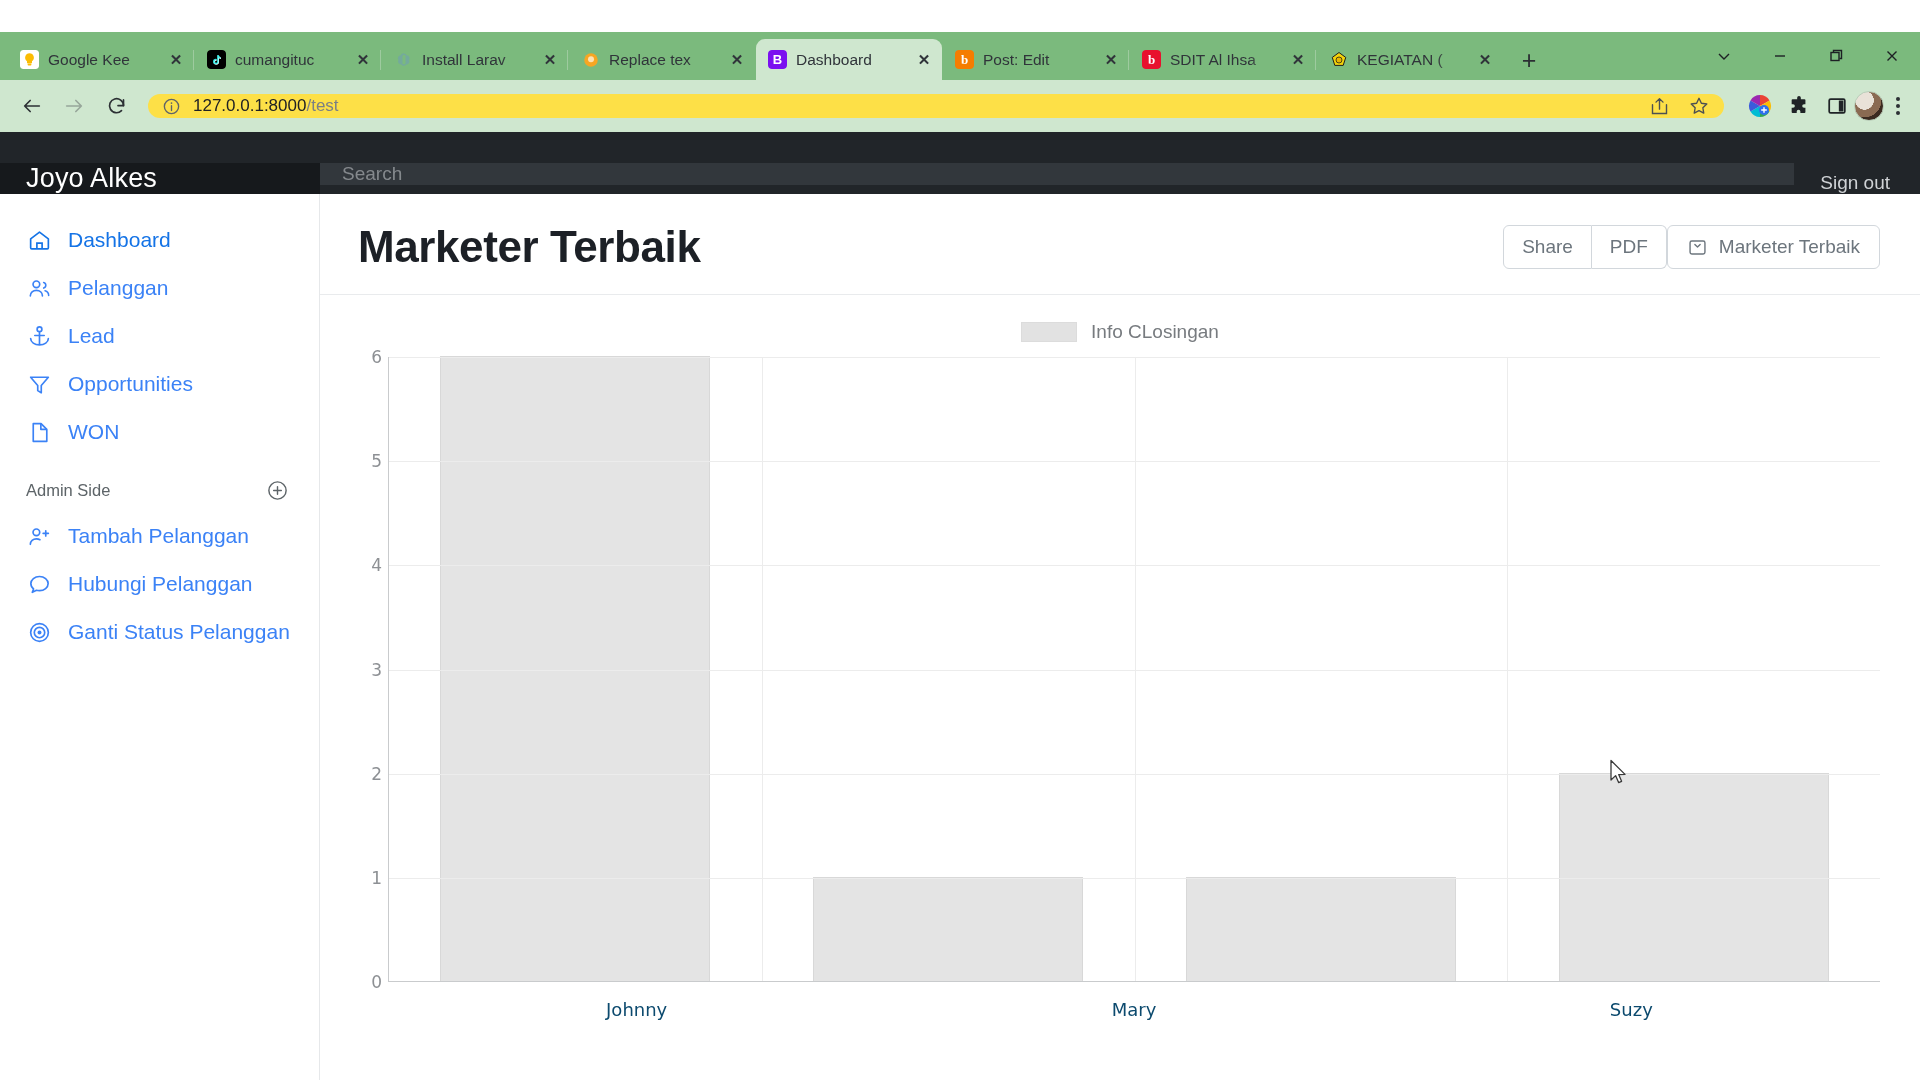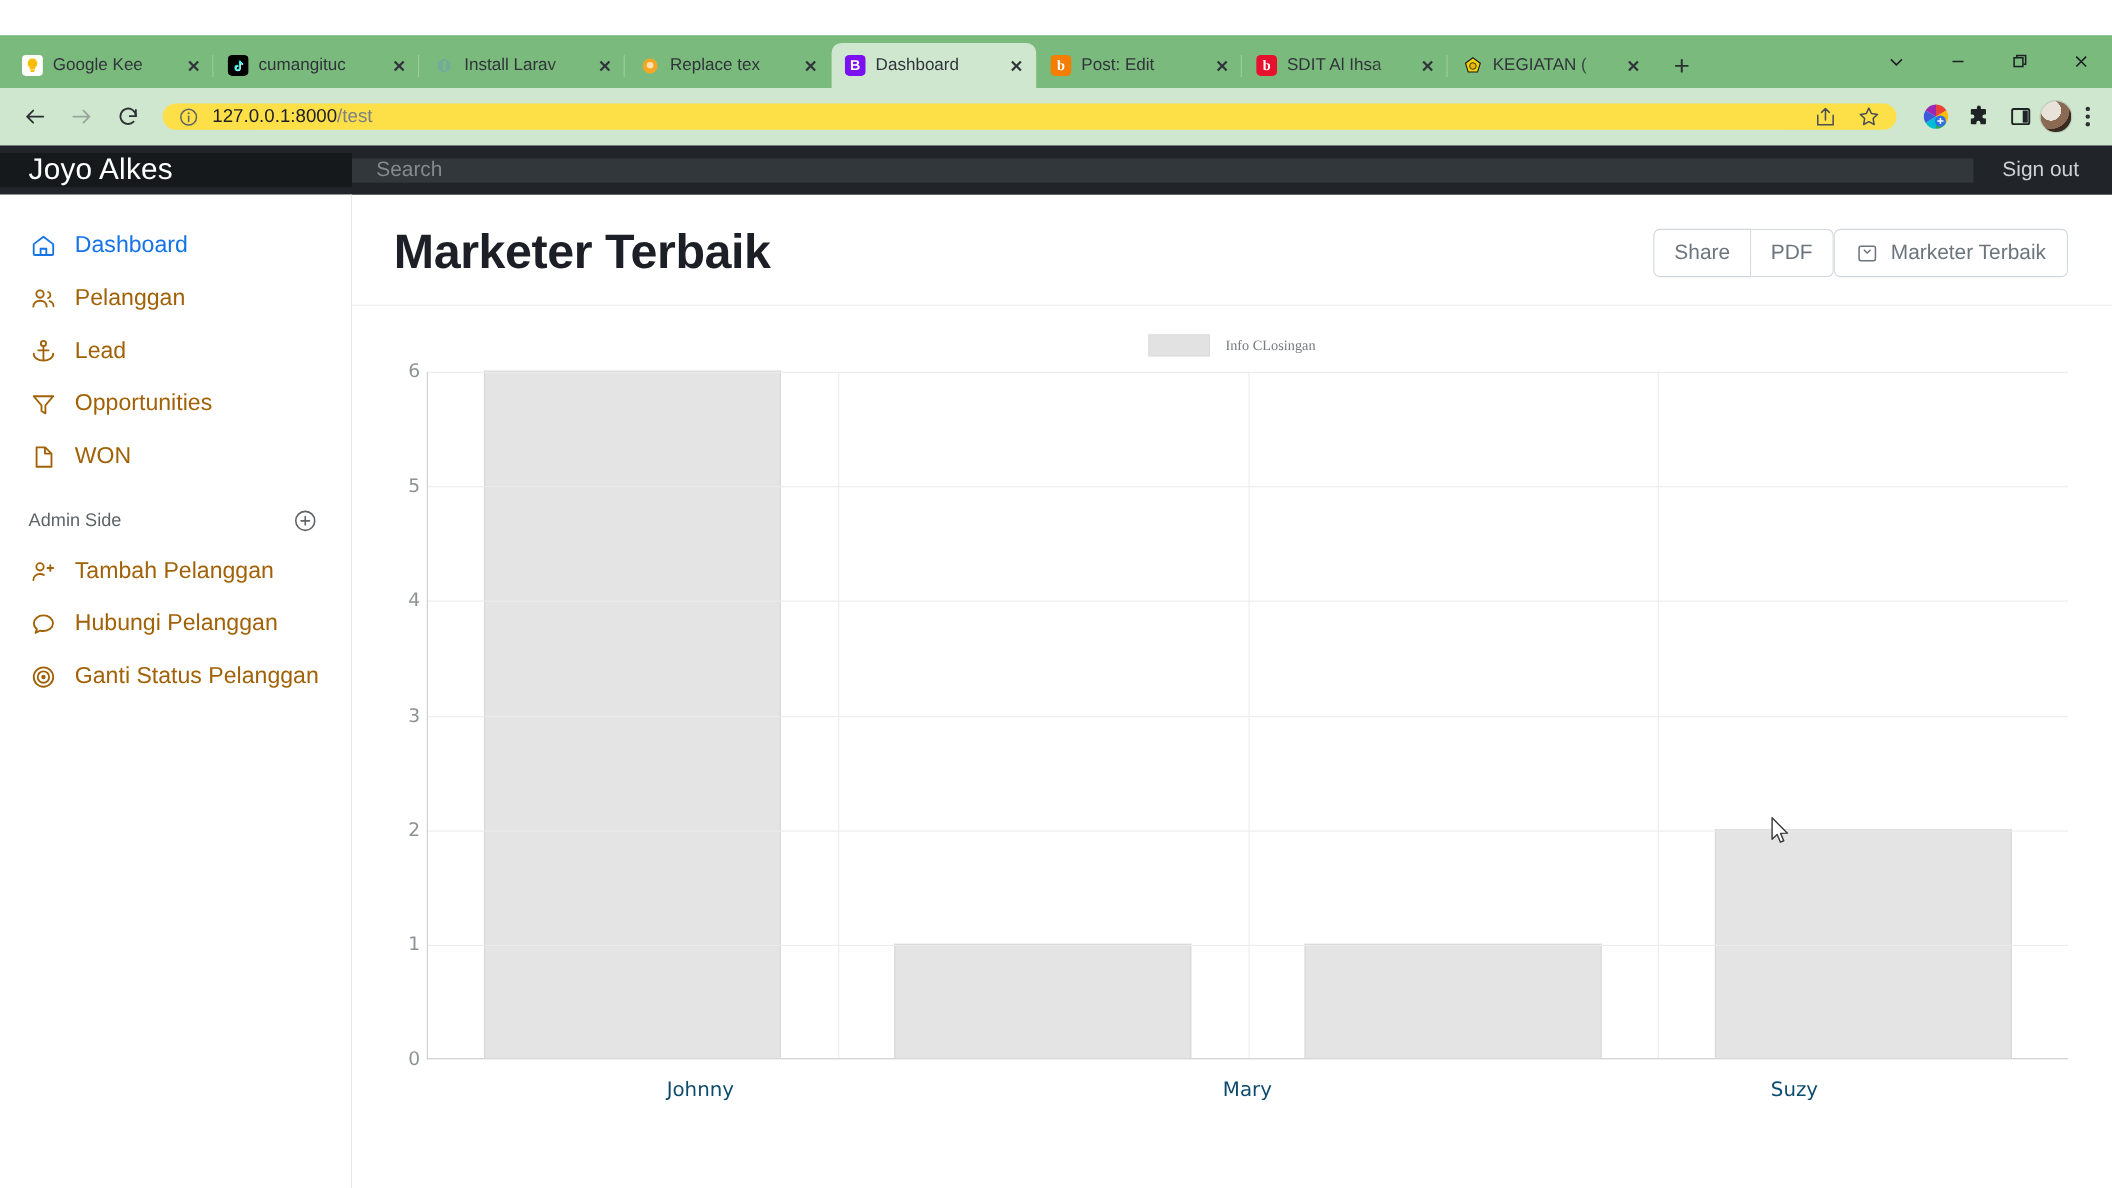--- a/index.html
+++ b/index.html
@@ -91,21 +91,21 @@
     background: radial-gradient(circle at 34% 30%, #e9e2d8 0 34%, #8a6a52 35% 62%, #3b2a20 63%);
     border: 1px solid #b9cdb9; overflow: hidden;
   }
   .kebab { display: flex; flex-direction: column; gap: 3px; padding: 0 6px; cursor: pointer; }
   .kebab i { width: 4px; height: 4px; background: #2c3034; border-radius: 50%; display: block; }
 
   
   .viewport { flex: 1 1 auto; background: #fff; position: relative; overflow: hidden; }
 
   .appbar {
-    height: 45px; background: #212529; display: flex; align-items: center;
+    height: 62px; background: #212529; display: flex; align-items: flex-end;
   }
   .brand {
     width: 320px; flex: 0 0 320px; background: #16191c;
     display: flex; align-items: center; padding-left: 26px;
     color: #fff; font-size: 27px; font-weight: 400; letter-spacing: .2px;
   }
   .searchwrap { flex: 1 1 auto; display: flex; align-items: center; padding: 9px 0 9px 0; }
   .searchbox {
     flex: 1 1 auto; height: 100%; background: #32373c;
     border: none; outline: none; color: #e3e5e7;
@@ -120,21 +120,21 @@
   .body-row { display: flex; height: calc(100% - 62px); }
 
   .sidebar {
     width: 320px; flex: 0 0 320px; background: #fff;
     border-right: 1px solid #e6e8ea; padding-top: 22px;
     display: flex; flex-direction: column;
   }
   .navitem {
     display: flex; align-items: center; gap: 16px;
     padding: 11px 0 11px 26px; cursor: pointer;
-    color: #a16207; font-size: 21px; white-space: nowrap;
+    color: #3b82f6; font-size: 21px; white-space: nowrap;
   }
   .navitem.active { color: #1473e6; font-weight: 500; }
   .navitem .ic { width: 26px; height: 26px; flex: 0 0 26px; display: flex; align-items: center; justify-content: center; }
   .section-head {
     display: flex; align-items: center; justify-content: space-between;
     padding: 22px 30px 10px 26px; color: #5d6468; font-size: 16.5px;
   }
   .plus-btn { width: 24px; height: 24px; cursor: pointer; color: #5d6468; display: flex; align-items: center; justify-content: center; }
 
   .content { flex: 1 1 auto; padding: 0 0 0 0; overflow: hidden; position: relative; }
@@ -151,21 +151,21 @@
     padding: 9px 18px; line-height: 1.25;
   }
   .btn-group .btn:first-child { border-radius: 6px 0 0 6px; }
   .btn-group .btn:last-child { border-radius: 0 6px 6px 0; border-left: none; }
   .btn-wide { border-radius: 6px; display: flex; align-items: center; gap: 11px; padding: 9px 19px; }
 
   
   .chart-area { padding: 26px 40px 0 40px; }
   .legend { display: flex; align-items: center; justify-content: center; gap: 14px; margin-bottom: 14px; }
   .legend-swatch { width: 56px; height: 20px; background: #e2e2e2; border: 1px solid #dcdcdc; }
-  .legend-label { font-size: 13px; color: #777b7f; font-family: Liberation Serif, serif; }
+  .legend-label { font-size: 19px; color: #777b7f; font-family: Liberation Sans, sans-serif; }
 
   .plot { display: flex; height: 625px; }
   .yaxis {
     width: 28px; flex: 0 0 28px; position: relative; height: 100%;
   }
   .ylab {
     position: absolute; right: 6px; transform: translateY(-50%);
     font-size: 17px; color: #8d9094; font-family: "DejaVu Sans", sans-serif;
   }
   .plotbox { flex: 1 1 auto; position: relative; border-left: 1px solid #c9cbcd; border-bottom: 1px solid #c9cbcd; }

